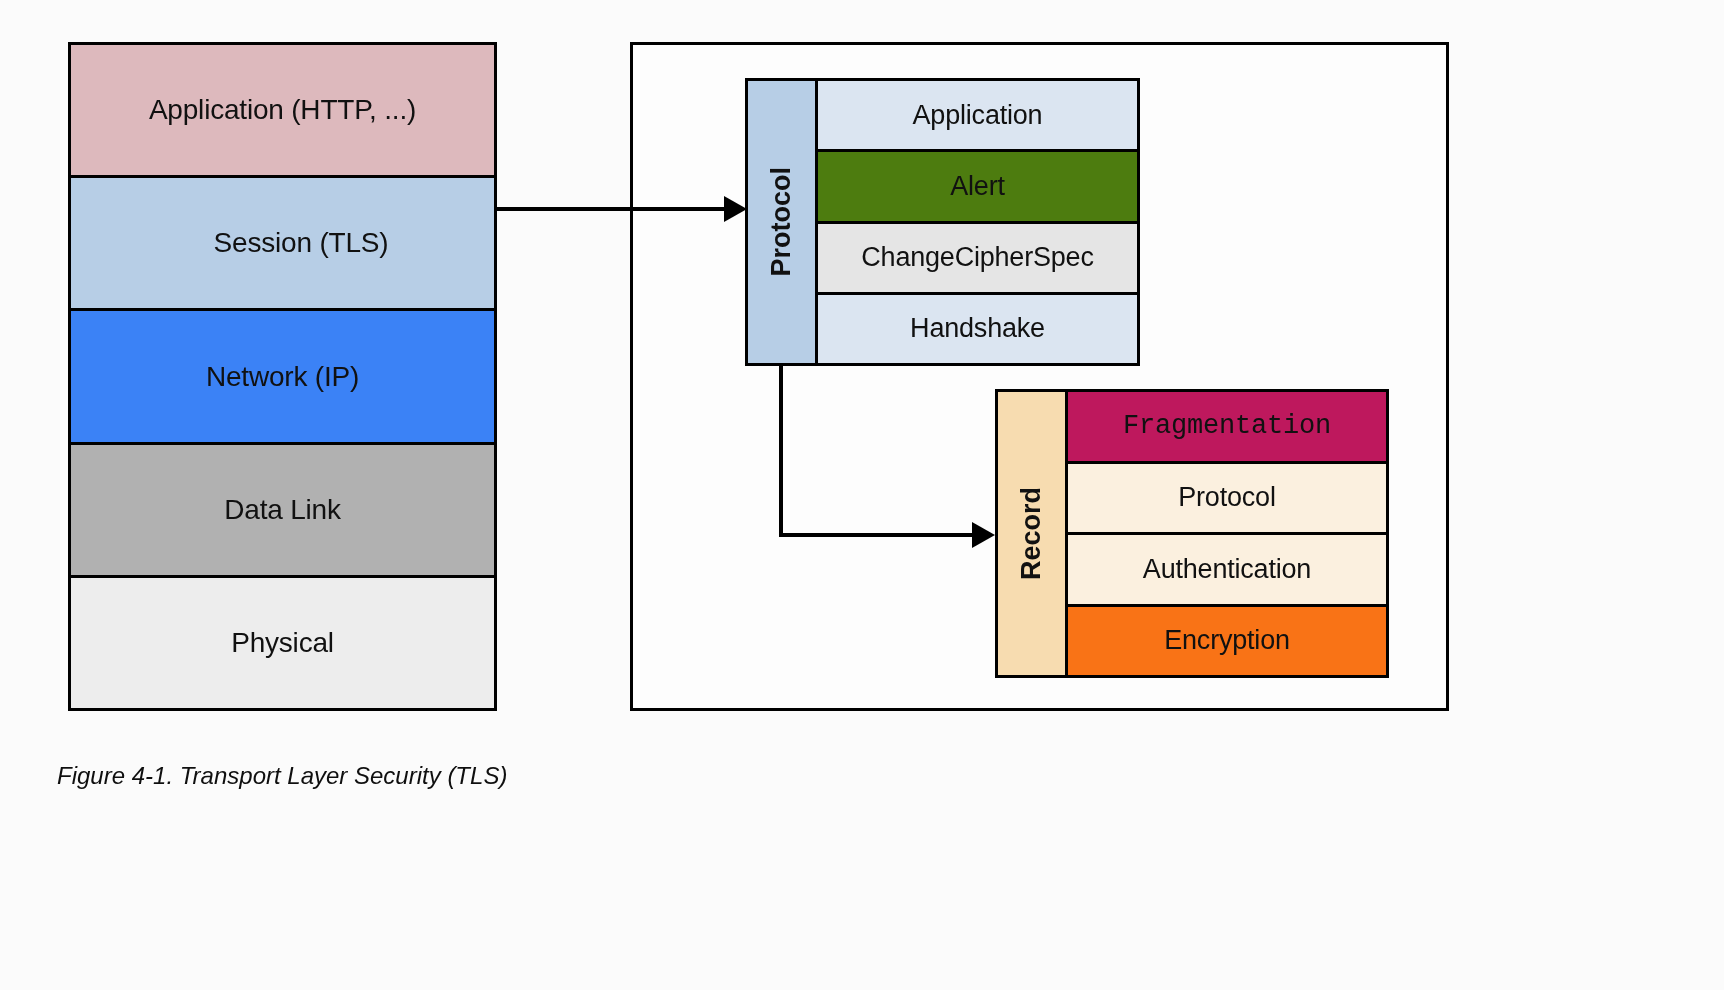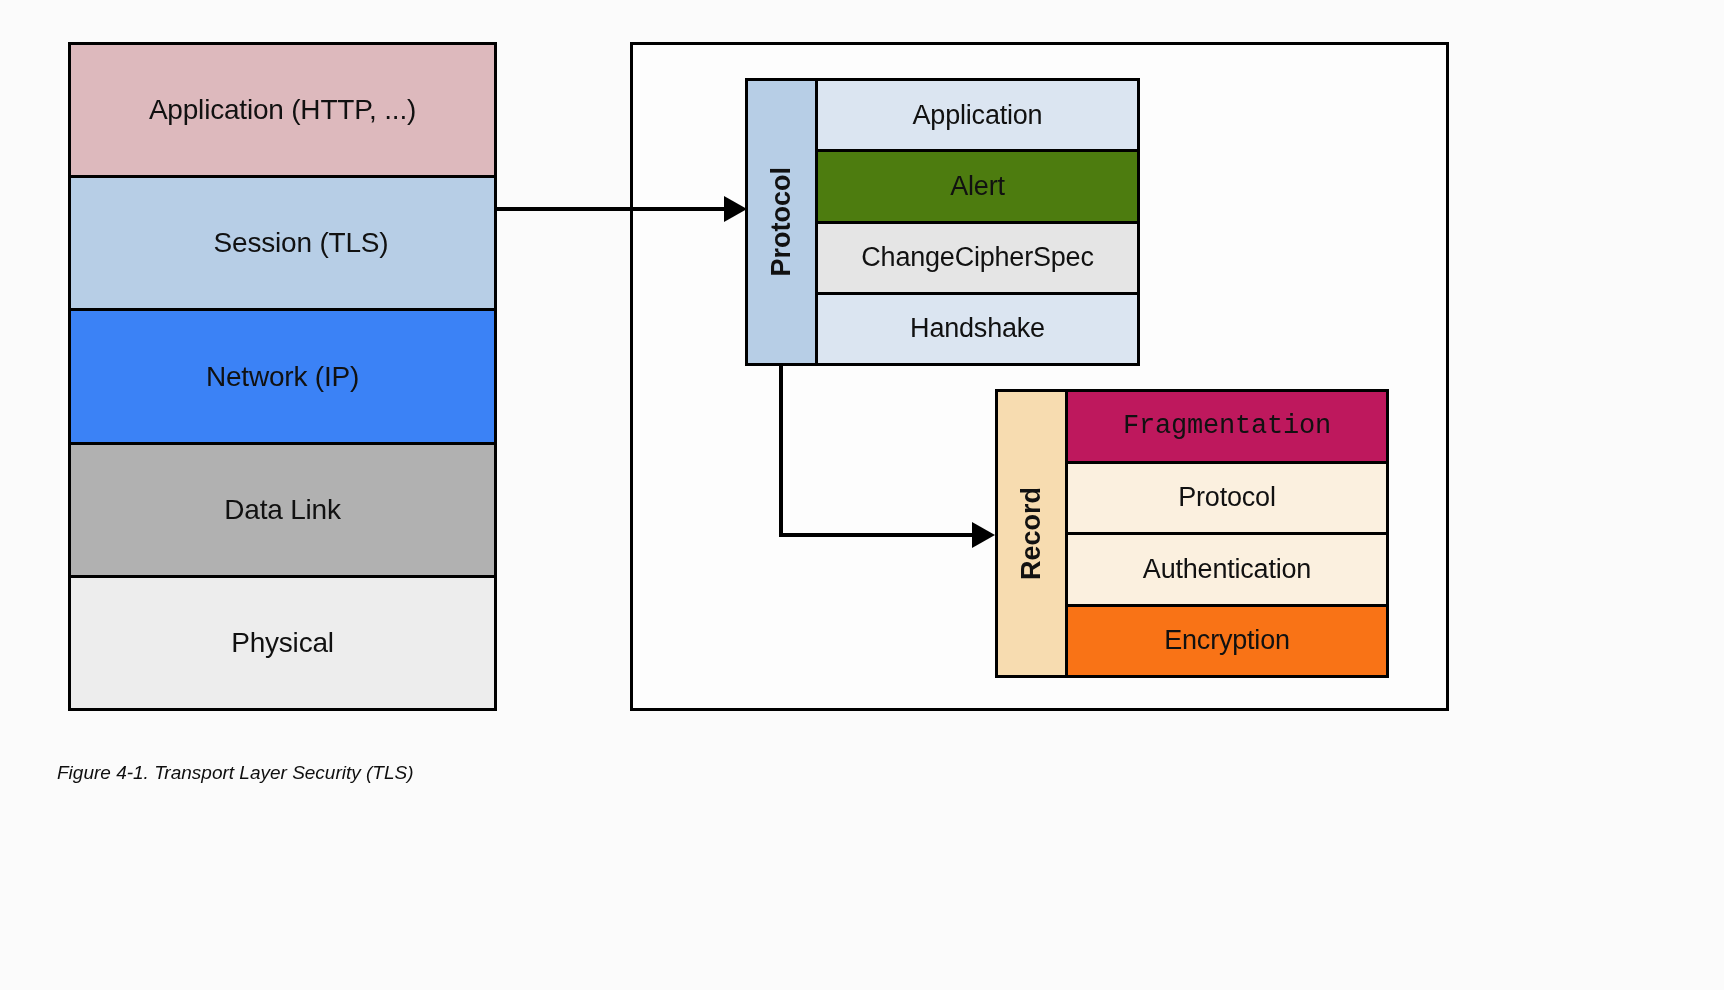--- a/index.html
+++ b/index.html
@@ -40,21 +40,21 @@
   
   .hline, .vline { position: absolute; background: #000; }
   .arrowhead {
     position: absolute; width: 0; height: 0;
     border-top: 13px solid transparent; border-bottom: 13px solid transparent;
     border-left: 23px solid #000;
   }
 
   
   .caption { position: absolute; font-style: italic; color: #0f0f0f; }
-  .caption.en { left: 57px; top: 762px; font-size: 19px; }
+  .caption.en { left: 57px; top: 762px; font-size: 24px; }
   .caption.zh { left: 57px; top: 832px; font-size: 28px; }
 </style>
 </head>
 <body>
 
 <div class="canvas">
 
   <div class="stack">
     <div class="layer" style="background-color: rgb(221, 185, 189);">Application (HTTP, ...)</div>
     <div class="layer bold" style="background-color: rgb(183, 206, 230);">Session (TLS)</div>

